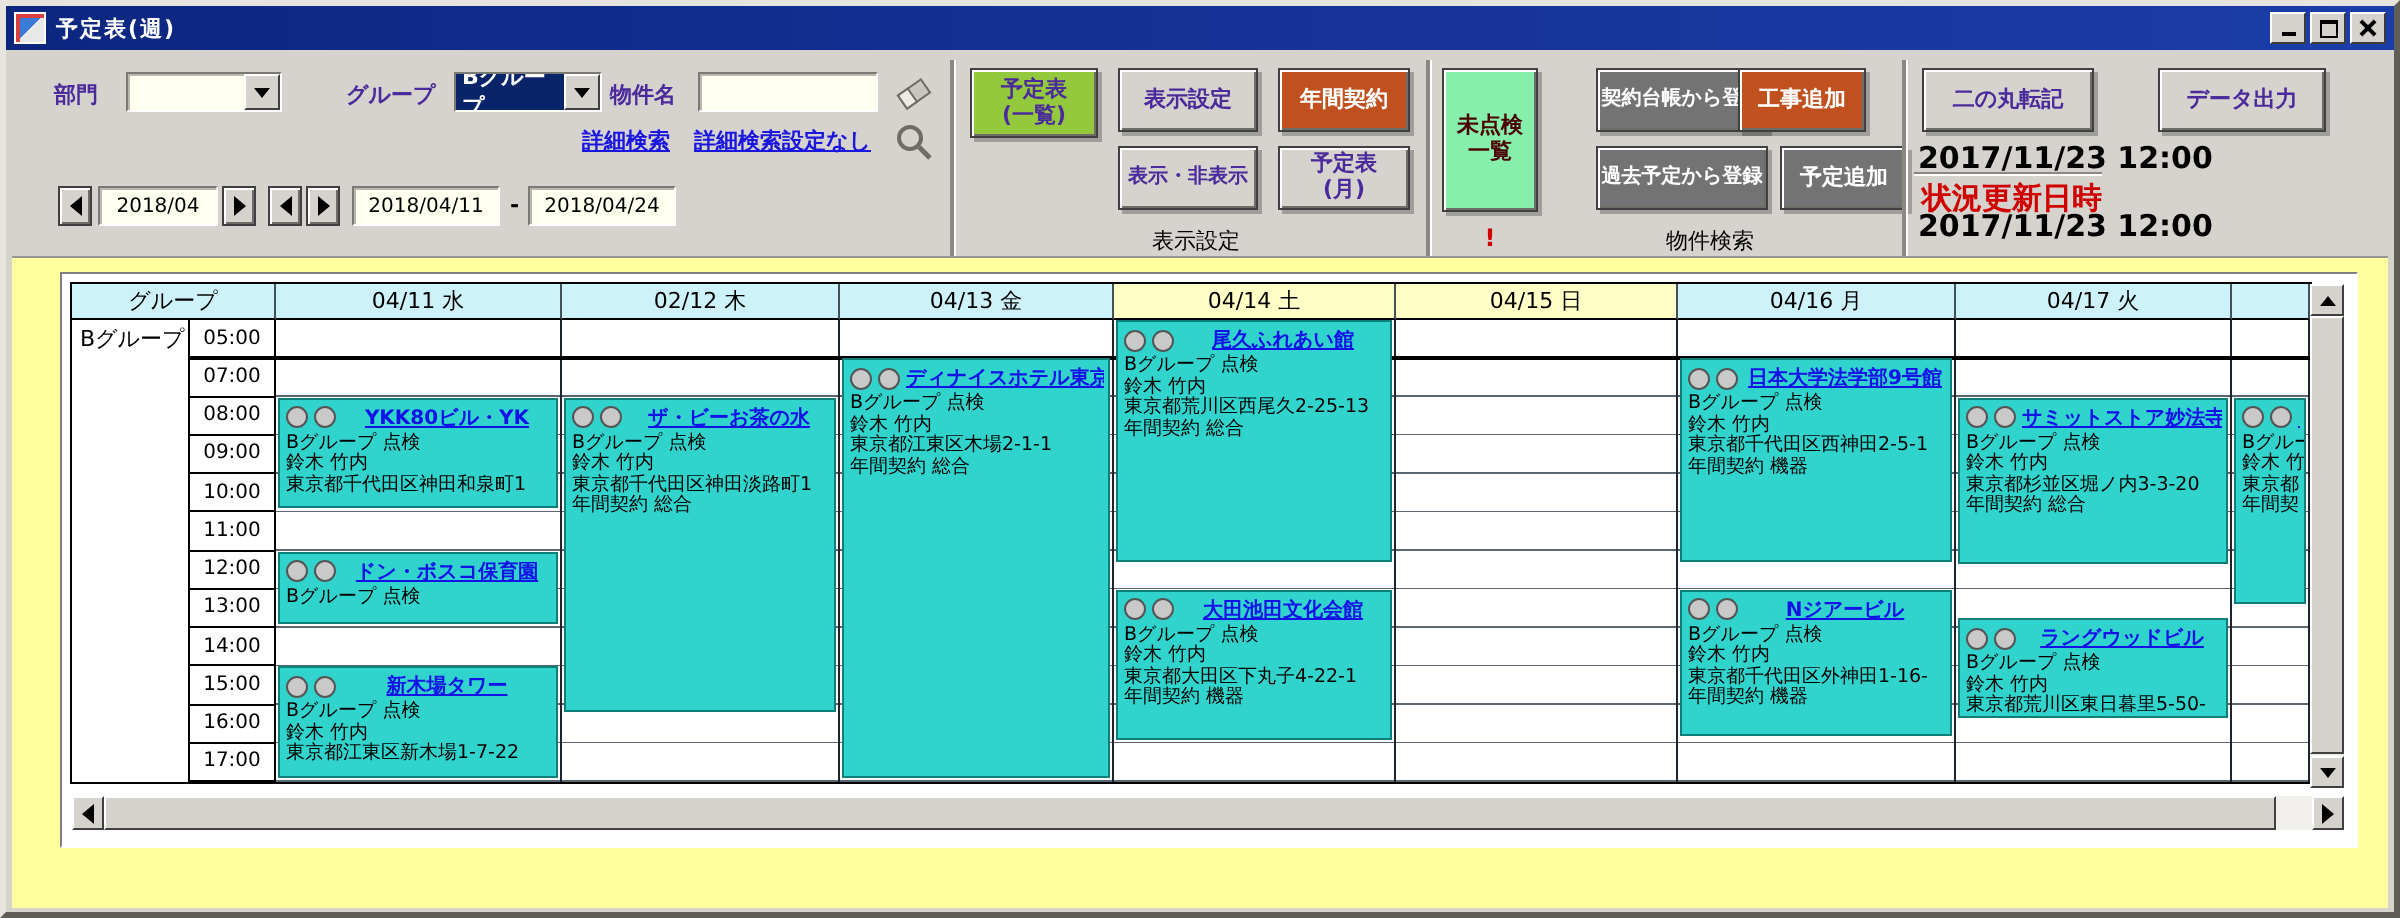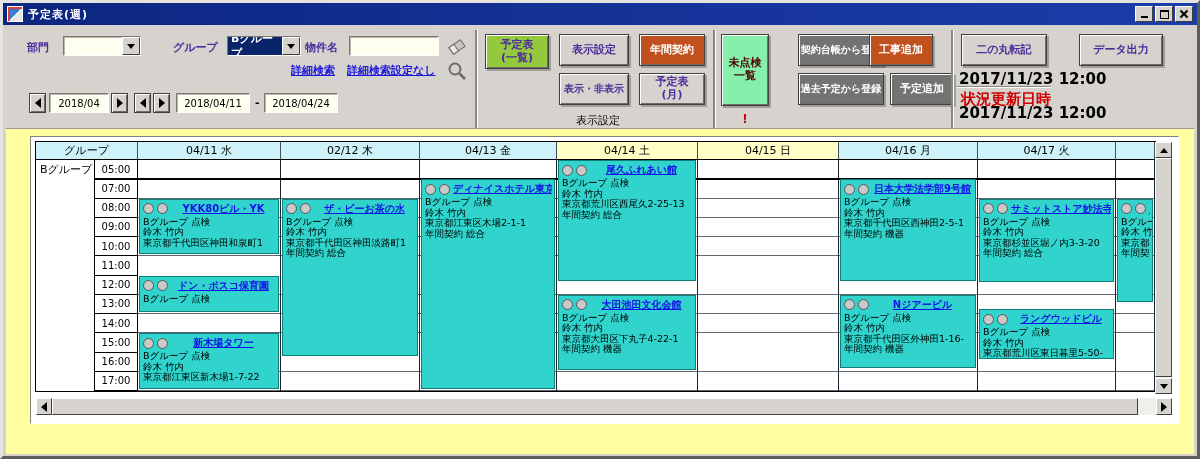--- a/index.html
+++ b/index.html
@@ -175,20 +175,21 @@
 
   <div class="sep" style="left:710px"></div>
 
   <div class="btn btn-red" style="left:718px;top:31px;width:48px;height:72px">未点検
 一覧</div>
   <div class="grouplabel" style="left:718px;top:109px;width:48px;color:#d00000;font-weight:bold;font-size:12px">!</div>
   <div class="btn btn-blue btn-sm" style="left:774px;top:31px;width:86px;height:32px">契約台帳から登録</div>
   <div class="btn btn-orange" style="left:866px;top:31px;width:64px;height:32px">工事追加</div>
   <div class="btn btn-blue btn-sm" style="left:774px;top:70px;width:86px;height:32px">過去予定から登録</div>
   <div class="btn btn-blue" style="left:866px;top:70px;width:64px;height:32px">予定追加</div>
+  <div class="grouplabel" style="left:774px;top:110px;width:156px">物件検索</div>
 
   <div class="sep" style="left:948px"></div>
 
   <div class="btn" style="left:958px;top:31px;width:86px;height:32px">二の丸転記</div>
   <div class="stat" style="left:956px;top:67px">2017/11/23 12:00</div>
   <div class="statline" style="left:954px;top:83px;width:94px"></div>
   <div class="stat red" style="left:958px;top:87px">状況更新日時</div>
   <div class="stat" style="left:956px;top:101px">2017/11/23 12:00</div>
   <div class="btn" style="left:1076px;top:31px;width:84px;height:32px">データ出力</div>
 

